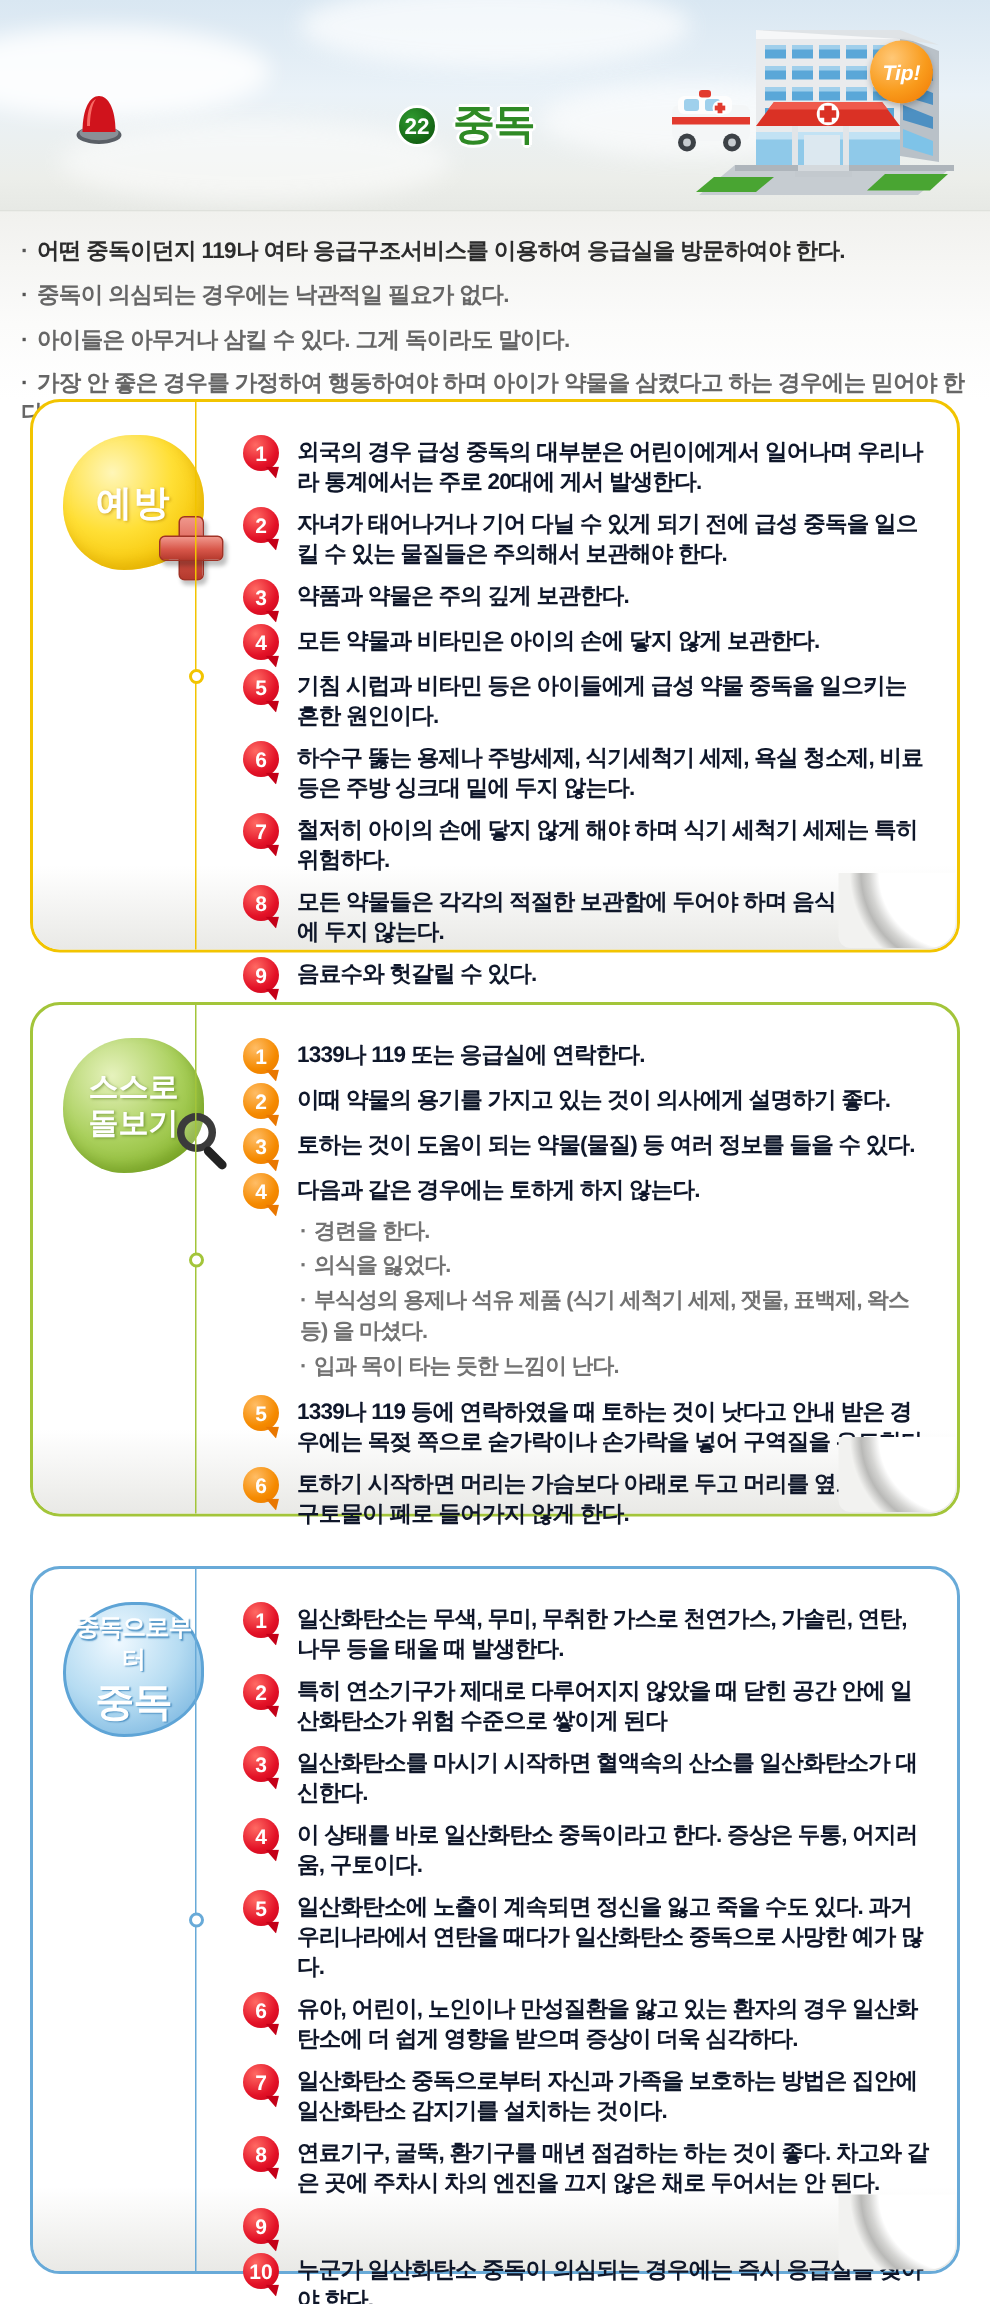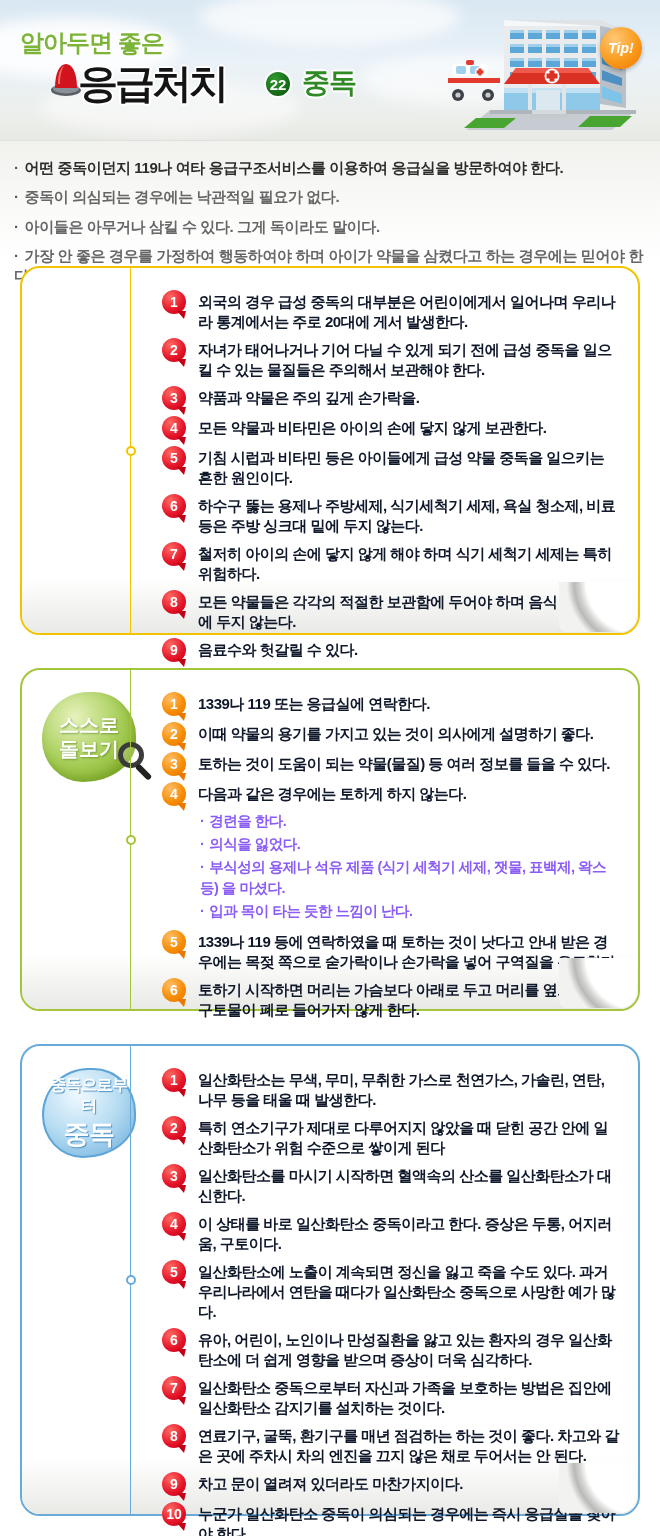--- a/index.html
+++ b/index.html
@@ -25,21 +25,21 @@
   .siren{position:absolute;left:50px;top:60px;width:32px;height:36px;}
   .ep-badge{
     position:absolute;left:264px;top:70px;width:28px;height:28px;border-radius:50%;
     background:radial-gradient(circle at 35% 30%,#2f9a2f,#136113 75%);
     color:#fff;font-size:15px;font-weight:bold;display:flex;align-items:center;justify-content:center;
     border:2px solid #fff;box-sizing:border-box;
   }
   .hd-topic{position:absolute;left:302px;top:64px;font-size:28px;font-weight:bold;color:#2f8a25;letter-spacing:-1px;}
   .hospital{position:absolute;left:440px;top:6px;width:212px;height:130px;}
   .tip-badge{
-    position:absolute;left:600px;top:27px;width:42px;height:42px;border-radius:50%;
+    position:absolute;left:580px;top:27px;width:42px;height:42px;border-radius:50%;
     background:radial-gradient(circle at 35% 28%,#ffc877,#f99b1c 55%,#ef7500);
     color:#fff;font-style:italic;font-weight:bold;font-size:14px;
     display:flex;align-items:center;justify-content:center;
     box-shadow:0 2px 4px rgba(0,0,0,.25);
   }
   
   .intro{
     height:125px;box-sizing:border-box;padding:17px 14px 0 14px;
     background:linear-gradient(180deg,#f1f1ee 0%,#fbfbfa 60%,#ffffff 100%);
   }
@@ -115,41 +115,39 @@
     flex:0 0 24px;width:24px;height:24px;margin-right:12px;position:relative;border-radius:50%;
     color:#fff;font-weight:bold;font-size:14px;display:flex;align-items:center;justify-content:center;
   }
   .bubble::after{content:"";position:absolute;right:0;bottom:-5px;width:9px;height:8px;clip-path:polygon(0 0,100% 0,78% 100%);}
   .bubble-red{background:radial-gradient(circle at 35% 28%,#ff6a63,#e31227 60%,#c40018);}
   .bubble-red::after{background:#c40018;}
   .bubble-orange{background:radial-gradient(circle at 35% 28%,#ffbd66,#f58a00 60%,#e97700;);background:radial-gradient(circle at 35% 28%,#ffbd66,#f58a00 60%,#e97700);}
   .bubble-orange::after{background:#e97700;}
   .item-text{margin:0;padding-top:2px;font-size:15px;line-height:20px;font-weight:bold;color:#0f172a;letter-spacing:-.5px;}
   .sub-list{list-style:none;margin:7px 0 2px 2px;padding:0;}
-  .sub-list li{display:block;margin:0 0 2px 0;font-size:14.5px;line-height:21px;font-weight:bold;color:#8b5cf6;letter-spacing:-.5px;}
+  .sub-list li{display:block;margin:0 0 2px 0;font-size:14.5px;line-height:21px;font-weight:bold;color:#737373;letter-spacing:-.5px;}
   .sub-list .dot{margin-right:5px;}
 </style>
 </head>
 <body>
 
 <div class="header">
   <div class="cloud c1"></div>
   <div class="cloud c2"></div>
   <div class="cloud c3"></div>
   <div class="cloud c4"></div>
 
-  <div class="hd-subtitle outline-w">알아두면 좋은</div>
 
   <svg class="siren" viewBox="0 0 32 36">
     <ellipse cx="16" cy="30" rx="15" ry="6" fill="#5a5f66"></ellipse>
     <ellipse cx="16" cy="28.5" rx="13" ry="5" fill="#8a9097"></ellipse>
     <path d="M5 28 C5 12 10 4 16 4 C22 4 27 12 27 28 Z" fill="#d0131c"></path>
     <path d="M8 24 C8 13 11 7 14 6 C11 10 10 18 10 24 Z" fill="#ff7a72" opacity=".85"></path>
   </svg>
-  <div class="hd-title outline-w">응급처치</div>
   <div class="ep-badge">22</div>
   <div class="hd-topic outline-w">중독</div>
 
   <svg class="hospital" viewBox="0 0 212 130">
 
     <polygon points="50,104 196,104 172,124 26,124" fill="#c6ccd1"></polygon>
     <polygon points="50,104 196,104 196,108 50,108" fill="#aeb5bb"></polygon>
 
     <polygon points="36,112 76,112 64,122 24,122" fill="#49a532"></polygon>
     <polygon points="150,110 192,110 180,121 138,121" fill="#49a532"></polygon>
@@ -239,35 +237,39 @@
 </div>
 
 <div class="intro">
   <p class="intro-line lead"><span class="dot">·</span><span>어떤 중독이던지 119나 여타 응급구조서비스를 이용하여 응급실을 방문하여야 한다.</span></p>
   <p class="intro-line"><span class="dot">·</span><span>중독이 의심되는 경우에는 낙관적일 필요가 없다.</span></p>
   <p class="intro-line"><span class="dot">·</span><span>아이들은 아무거나 삼킬 수 있다. 그게 독이라도 말이다.</span></p>
   <p class="intro-line"><span class="dot">·</span><span>가장 안 좋은 경우를 가정하여 행동하여야 하며 아이가 약물을 삼켰다고 하는 경우에는 믿어야 한다.</span></p>
 </div>
 
 <div class="card card-yellow">
+  <div class="blob blob-yellow">
+    <span>예방</span>
+    <span class="cross-icon"></span>
+  </div>
   <div class="divider">
       <span class="divider-dot"></span>
     </div>
   <ol class="items">
     <li>
         <span class="bubble bubble-red">1</span>
         <p class="item-text">외국의 경우 급성 중독의 대부분은 어린이에게서 일어나며 우리나라 통계에서는 주로 20대에 게서 발생한다.</p>
       </li>
     <li>
         <span class="bubble bubble-red">2</span>
         <p class="item-text">자녀가 태어나거나 기어 다닐 수 있게 되기 전에 급성 중독을 일으킬 수 있는 물질들은 주의해서 보관해야 한다.</p>
       </li>
     <li>
         <span class="bubble bubble-red">3</span>
-        <p class="item-text">약품과 약물은 주의 깊게 손가락을.</p>
+        <p class="item-text">약품과 약물은 주의 깊게 보관한다.</p>
       </li>
     <li>
         <span class="bubble bubble-red">4</span>
         <p class="item-text">모든 약물과 비타민은 아이의 손에 닿지 않게 보관한다.</p>
       </li>
     <li>
         <span class="bubble bubble-red">5</span>
         <p class="item-text">기침 시럽과 비타민 등은 아이들에게 급성 약물 중독을 일으키는 흔한 원인이다.</p>
       </li>
     <li>
@@ -372,21 +374,20 @@
     <li>
         <span class="bubble bubble-red">7</span>
         <p class="item-text">일산화탄소 중독으로부터 자신과 가족을 보호하는 방법은 집안에 일산화탄소 감지기를 설치하는 것이다.</p>
       </li>
     <li>
         <span class="bubble bubble-red">8</span>
         <p class="item-text">연료기구, 굴뚝, 환기구를 매년 점검하는 하는 것이 좋다. 차고와 같은 곳에 주차시 차의 엔진을 끄지 않은 채로 두어서는 안 된다.</p>
       </li>
     <li>
         <span class="bubble bubble-red">9</span>
-        <p class="item-text">차고 문이 열려져 있더라도 마찬가지이다.</p>
       </li>
     <li>
         <span class="bubble bubble-red">10</span>
         <p class="item-text">누군가 일산화탄소 중독이 의심되는 경우에는 즉시 응급실을 찾아야 한다.</p>
       </li>
   </ol>
   <div class="curl"></div>
 </div>
 
 </body></html>

